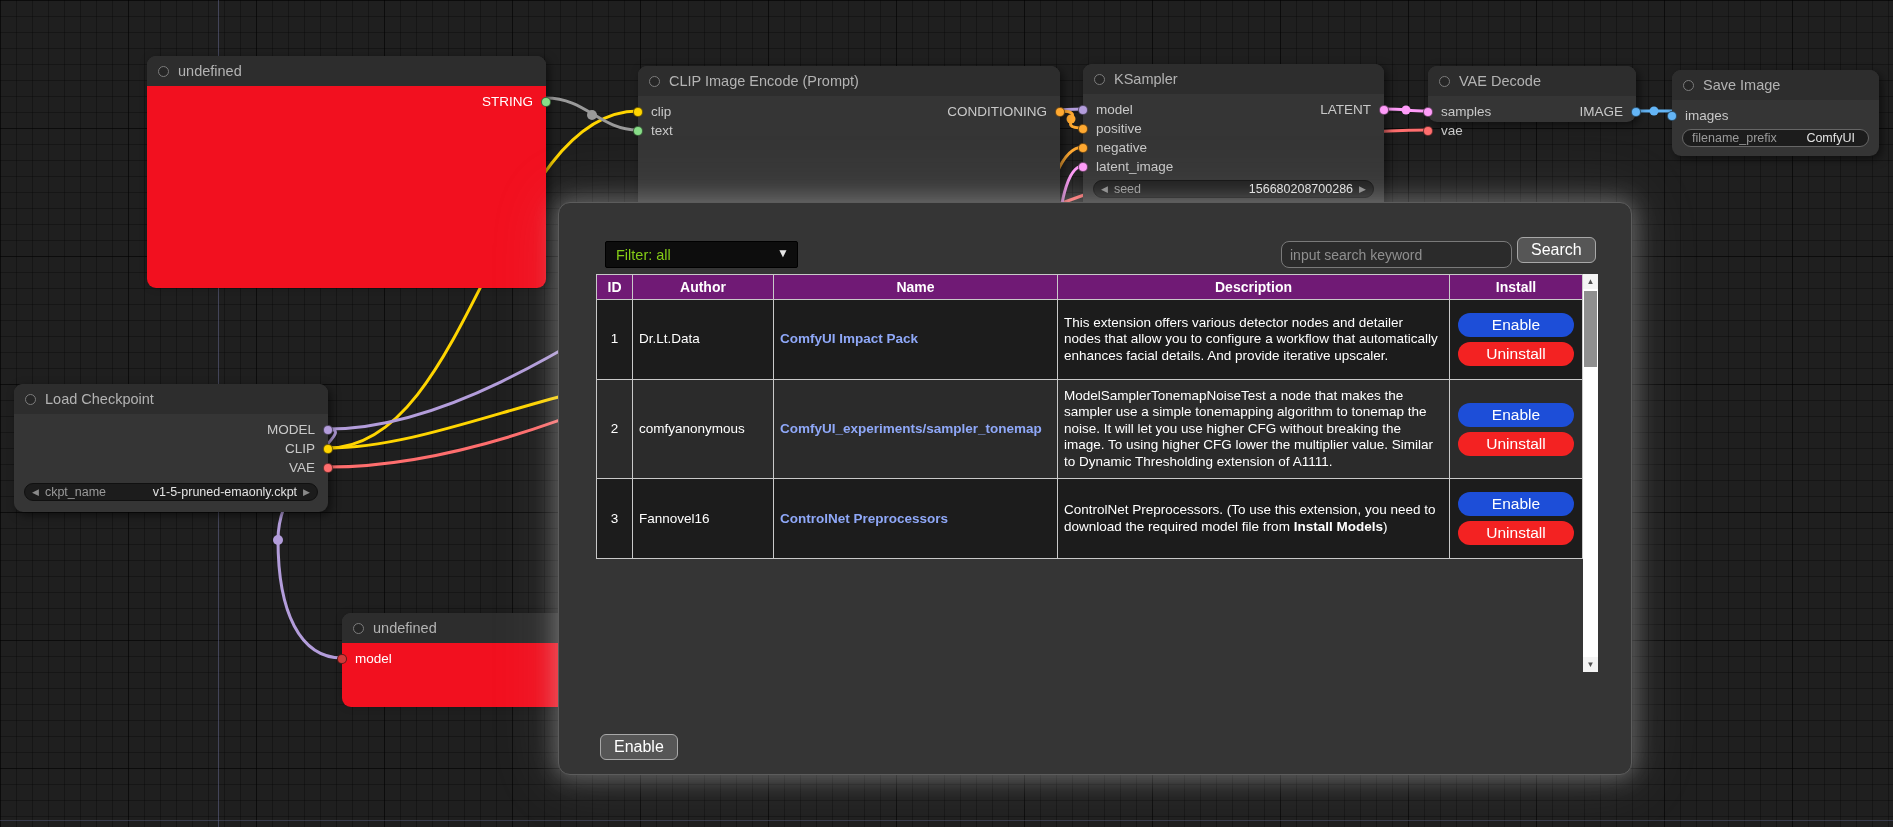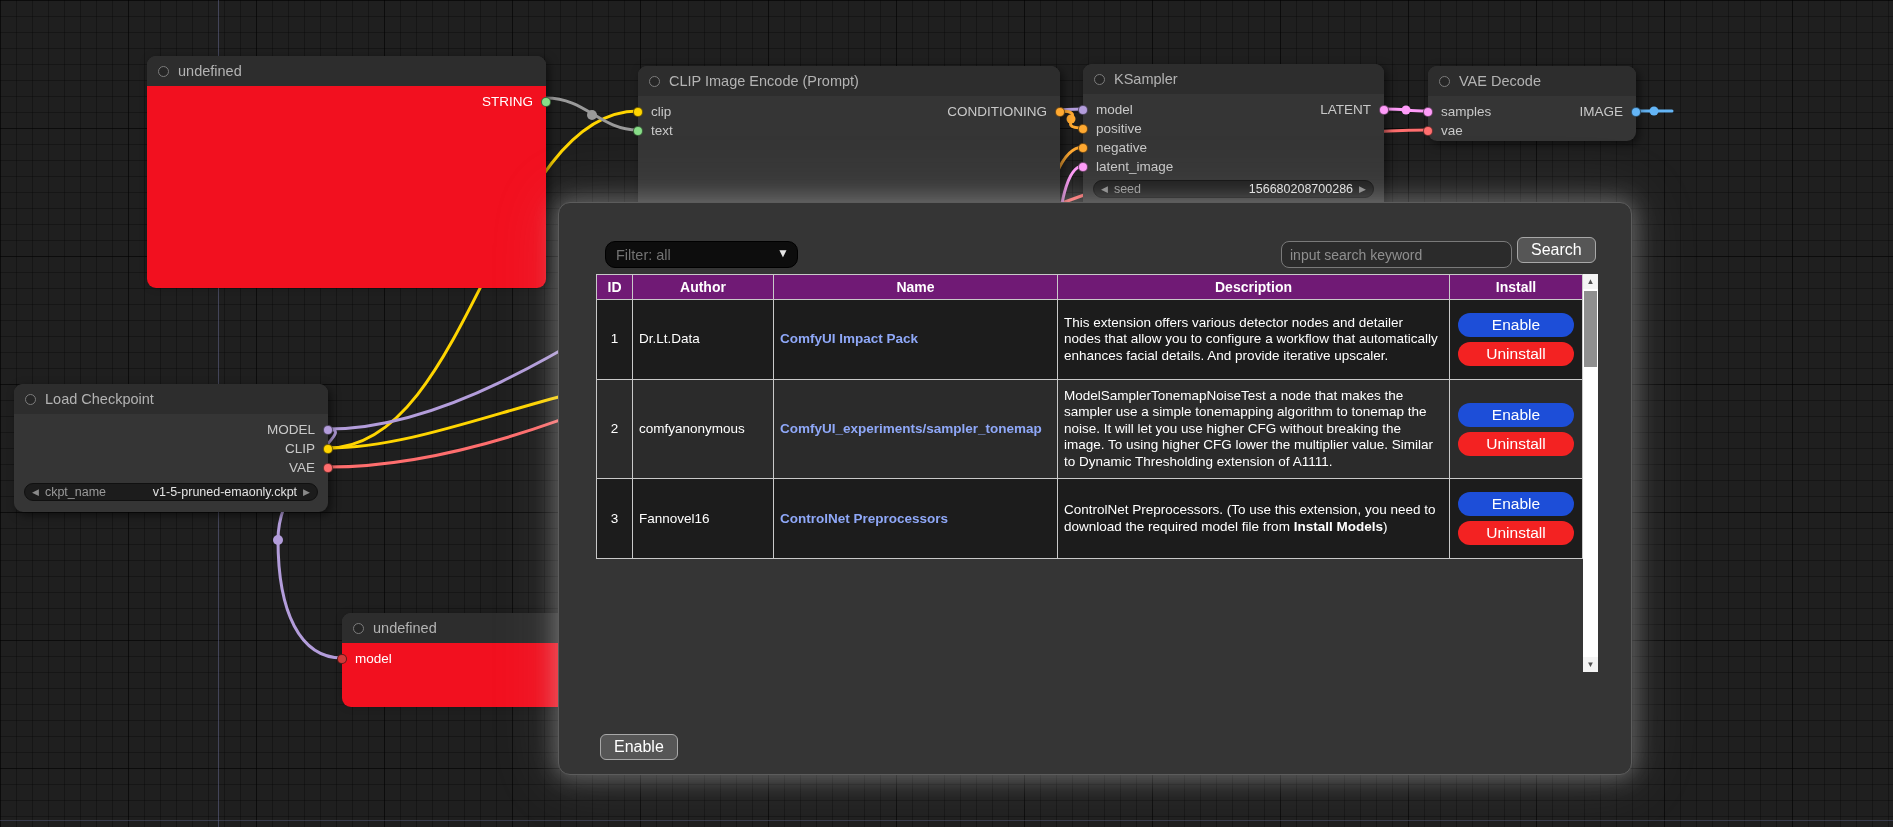--- a/index.html
+++ b/index.html
@@ -40,21 +40,21 @@
   .warrow{color:#8a8a8a;font-size:9px;line-height:1;}
   .wlabel{color:#9a9a9a;margin:0 6px;}
   .wvalue{color:#e2e2e2;margin-left:auto;margin-right:6px;}
 
   
   #dialog{position:absolute;left:558px;top:202px;width:1072px;height:571px;z-index:10;
     background:#353535;border-radius:12px;border:1px solid #5c5c5c;
     box-shadow:0 0 22px 4px rgba(230,230,230,0.30), 0 0 60px 14px rgba(200,200,200,0.10);}
   .select-wrap{position:absolute;left:46px;top:38px;width:193px;height:27px;}
   .select-wrap select{width:100%;height:100%;appearance:none;-webkit-appearance:none;
-    background:#0d0d0d;color:#737373;border:1px solid #000;border-radius:10px;
+    background:#0d0d0d;color:#84cc16;border:1px solid #000;border-radius:2px;
     padding:0 26px 0 10px;font-size:14.5px;font-family:inherit;}
   .select-wrap .caret{position:absolute;right:9px;top:5px;color:#e6e6e6;font-size:12px;pointer-events:none;}
   #search-input{position:absolute;left:722px;top:38px;width:213px;height:25px;background:#2b2b2b;
     border:1px solid #7a7a7a;border-radius:8px;color:#ddd;font-size:14px;padding:0 8px;font-family:inherit;}
   #search-input::placeholder{color:#8f8f8f;}
   .gray-btn{background:#565656;border:1px solid #a8a8a8;border-radius:6px;color:#fff;
     font-size:16px;font-family:inherit;padding:3px 13px;cursor:pointer;}
   #search-btn{position:absolute;left:958px;top:34px;}
   #close-btn{position:absolute;left:41px;top:531px;}
 
@@ -164,40 +164,56 @@
       </div>
       <div class="widget">
         <span class="warrow">◀</span>
         <span class="wlabel">seed</span>
         <span class="wvalue">156680208700286</span>
         <span class="warrow">▶</span>
       </div>
     </div>
   </div>
 
-  <div class="node" style="left:1428px;top:66px;width:208px;height:75px;">
+  <div class="node" style="left:1428px;top:66px;width:208px;height:56px;">
     <div class="node-title">
       <span class="collapse-dot"></span>
       <span>VAE Decode</span>
     </div>
     <div class="node-body">
       <div class="slot-row">
         <span class="dot in c-latent"></span>
         <span class="slot-label">samples</span>
         <span class="spacer"></span>
         <span class="slot-label">IMAGE</span>
         <span class="dot out c-image"></span>
       </div>
       <div class="slot-row">
         <span class="dot in c-vae"></span>
         <span class="slot-label">vae</span>
       </div>
     </div>
   </div>
 
+  <div class="node" style="left:1672px;top:70px;width:207px;height:86px;">
+    <div class="node-title">
+      <span class="collapse-dot"></span>
+      <span>Save Image</span>
+    </div>
+    <div class="node-body">
+      <div class="slot-row">
+        <span class="dot in c-image"></span>
+        <span class="slot-label">images</span>
+      </div>
+      <div class="widget outlined">
+        <span class="wlabel" style="margin-left:2px;">filename_prefix</span>
+        <span class="wvalue">ComfyUI</span>
+      </div>
+    </div>
+  </div>
 
   <div class="node" style="left:14px;top:384px;width:314px;height:128px;">
     <div class="node-title">
       <span class="collapse-dot"></span>
       <span>Load Checkpoint</span>
     </div>
     <div class="node-body">
       <div class="slot-row" style="justify-content:flex-end;">
         <span class="slot-label">MODEL</span>
         <span class="dot out c-model"></span>

